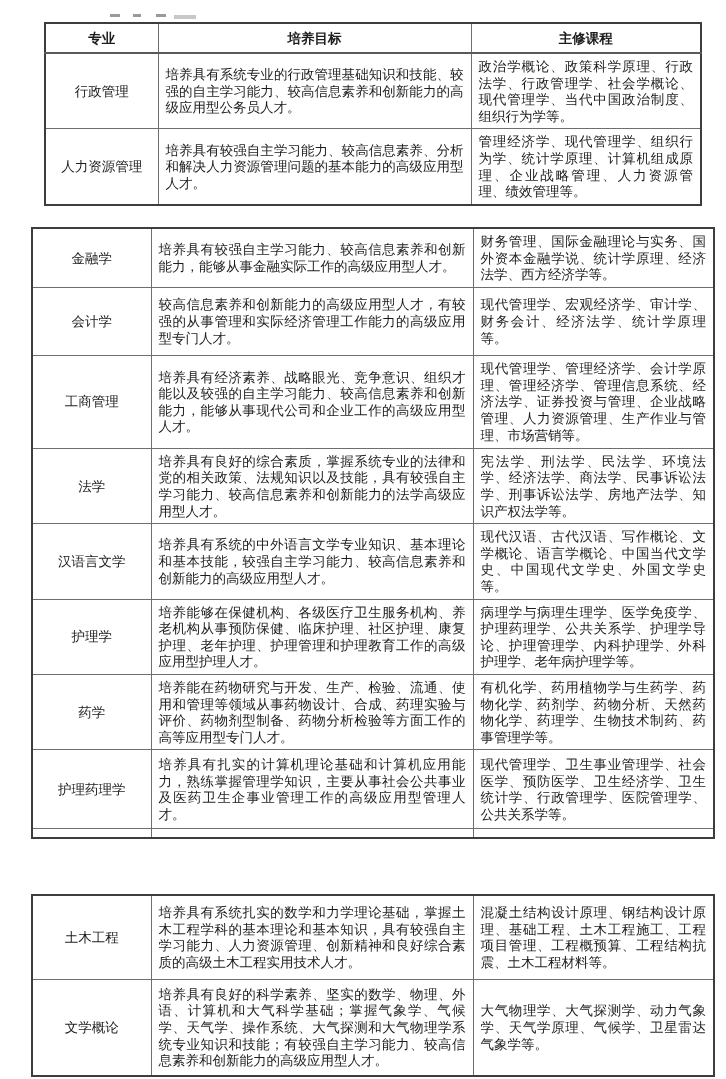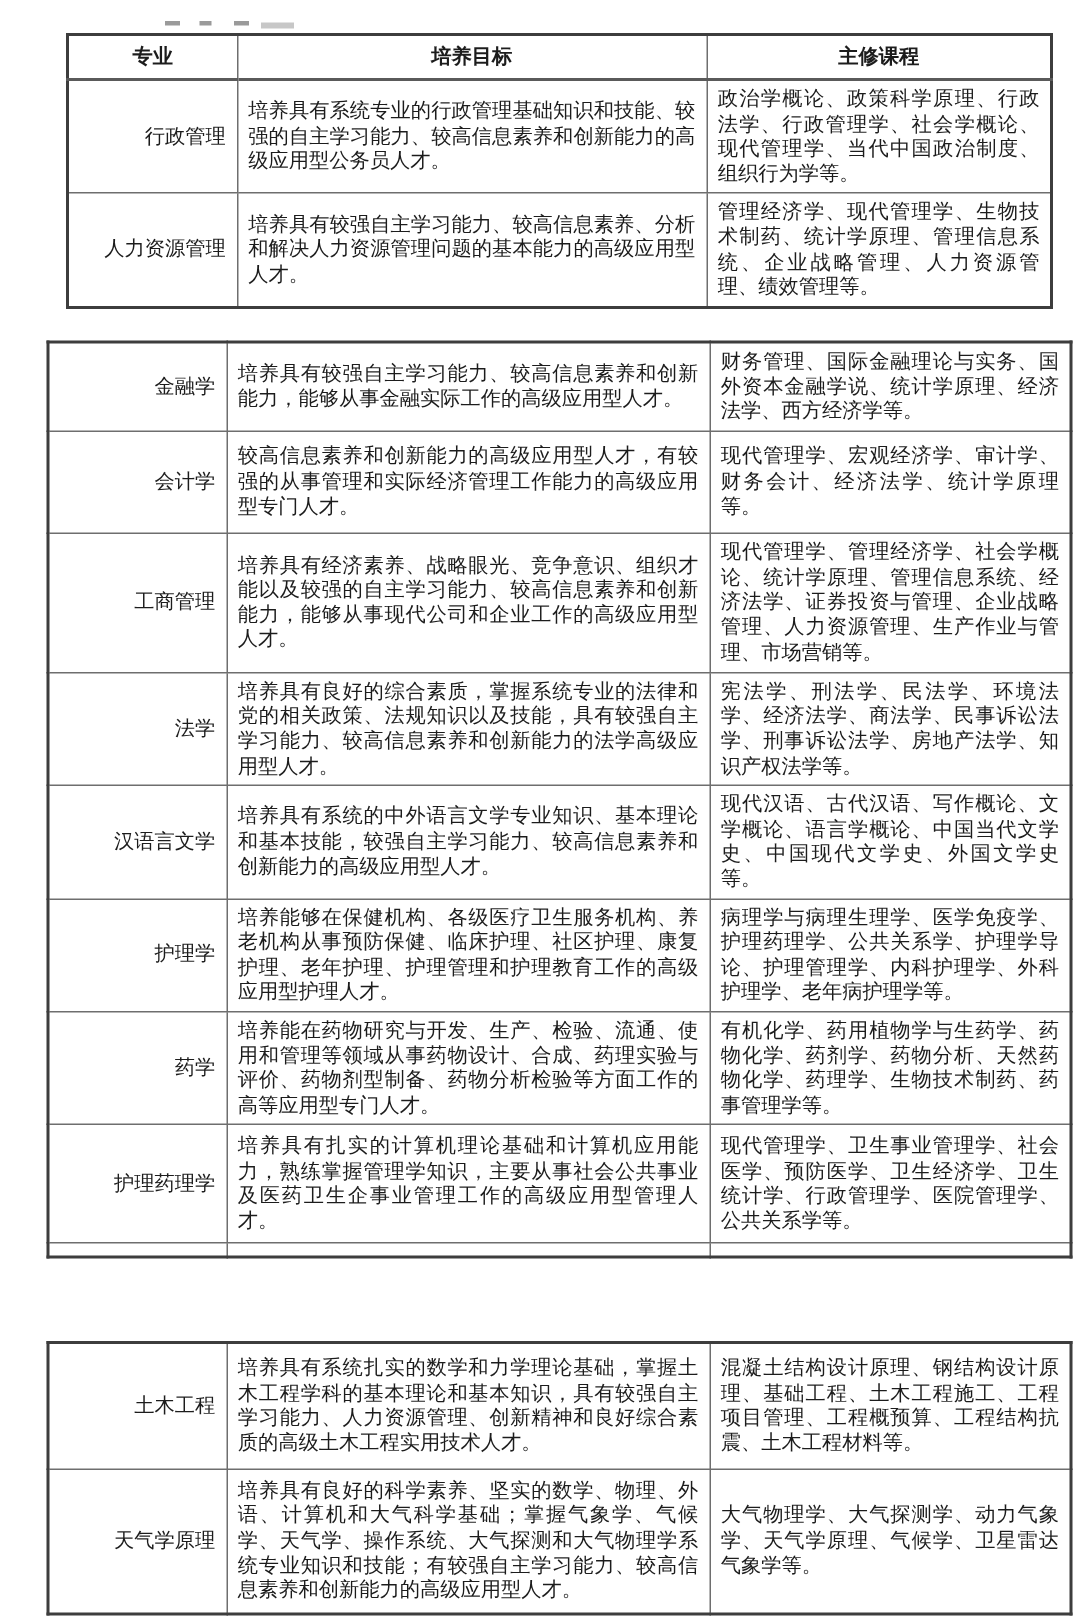--- a/index.html
+++ b/index.html
@@ -28,21 +28,21 @@
     overflow: hidden;
   }
   th {
     font-family: "DejaVu Sans", sans-serif;
     font-weight: bold;
     font-size: 13.5px;
     text-align: center;
     border-bottom: 2px solid #5a5a5a;
   }
   td.major {
-    text-align: right;
+    text-align: center;
     white-space: pre-line;
   }
   td.obj, td.courses {
     text-align: justify;
   }
   #table-1 { position: absolute; left: 44px; top: 10px; width: 656px; }
   #table-2 { position: absolute; left: 31px; top: 215px; width: 682px; }
   #table-3 { position: absolute; left: 31px; top: 882px; width: 682px; }
   #table-1 col.c1 { width: 113px; } #table-1 col.c2 { width: 313px; } #table-1 col.c3 { width: 230px; }
   .wide col.c1 { width: 119px; } .wide col.c2 { width: 322px; } .wide col.c3 { width: 241px; }
@@ -80,21 +80,21 @@
       <th>主修课程</th>
     </tr>
     <tr style="height:73px">
       <td class="major">行政管理</td>
       <td class="obj">培养具有系统专业的行政管理基础知识和技能、较强的自主学习能力、较高信息素养和创新能力的高级应用型公务员人才。</td>
       <td class="courses">政治学概论、政策科学原理、行政法学、行政管理学、社会学概论、现代管理学、当代中国政治制度、组织行为学等。</td>
     </tr>
     <tr style="height:75px">
       <td class="major">人力资源管理</td>
       <td class="obj">培养具有较强自主学习能力、较高信息素养、分析和解决人力资源管理问题的基本能力的高级应用型人才。</td>
-      <td class="courses">管理经济学、现代管理学、生物技术制药、统计学原理、管理信息系统、企业战略管理、人力资源管理、绩效管理等。</td>
+      <td class="courses">管理经济学、现代管理学、组织行为学、统计学原理、计算机组成原理、企业战略管理、人力资源管理、绩效管理等。</td>
     </tr>
   </tbody>
     </table>
 
   <table id="table-2" class="wide">
     <colgroup>
         <col class="c1">
         <col class="c2">
         <col class="c3">
       </colgroup>
@@ -105,21 +105,21 @@
       <td class="courses">财务管理、国际金融理论与实务、国外资本金融学说、统计学原理、经济法学、西方经济学等。</td>
     </tr>
     <tr style="height:68px">
       <td class="major">会计学</td>
       <td class="obj">较高信息素养和创新能力的高级应用型人才，有较强的从事管理和实际经济管理工作能力的高级应用型专门人才。</td>
       <td class="courses">现代管理学、宏观经济学、审计学、财务会计、经济法学、统计学原理等。</td>
     </tr>
     <tr style="height:93px">
       <td class="major">工商管理</td>
       <td class="obj">培养具有经济素养、战略眼光、竞争意识、组织才能以及较强的自主学习能力、较高信息素养和创新能力，能够从事现代公司和企业工作的高级应用型人才。</td>
-      <td class="courses">现代管理学、管理经济学、社会学概论、统计学原理、管理信息系统、经济法学、证券投资与管理、企业战略管理、人力资源管理、生产作业与管理、市场营销等。</td>
+      <td class="courses">现代管理学、管理经济学、会计学原理、管理经济学、管理信息系统、经济法学、证券投资与管理、企业战略管理、人力资源管理、生产作业与管理、市场营销等。</td>
     </tr>
     <tr style="height:72px">
       <td class="major">法学</td>
       <td class="obj">培养具有良好的综合素质，掌握系统专业的法律和党的相关政策、法规知识以及技能，具有较强自主学习能力、较高信息素养和创新能力的法学高级应用型人才。</td>
       <td class="courses">宪法学、刑法学、民法学、环境法学、经济法学、商法学、民事诉讼法学、刑事诉讼法学、房地产法学、知识产权法学等。</td>
     </tr>
     <tr style="height:54px">
       <td class="major">汉语言文学</td>
       <td class="obj">培养具有系统的中外语言文学专业知识、基本理论和基本技能，较强自主学习能力、较高信息素养和创新能力的高级应用型人才。</td>
       <td class="courses">现代汉语、古代汉语、写作概论、文学概论、语言学概论、中国当代文学史、中国现代文学史、外国文学史等。</td>
@@ -153,20 +153,20 @@
         <col class="c2">
         <col class="c3">
       </colgroup>
     <tbody>
         <tr style="height:84px">
       <td class="major">土木工程</td>
       <td class="obj">培养具有系统扎实的数学和力学理论基础，掌握土木工程学科的基本理论和基本知识，具有较强自主学习能力、人力资源管理、创新精神和良好综合素质的高级土木工程实用技术人才。</td>
       <td class="courses">混凝土结构设计原理、钢结构设计原理、基础工程、土木工程施工、工程项目管理、工程概预算、工程结构抗震、土木工程材料等。</td>
     </tr>
     <tr style="height:97px">
-      <td class="major">天气学原理</td>
+      <td class="major">文学概论</td>
       <td class="obj">培养具有良好的科学素养、坚实的数学、物理、外语、计算机和大气科学基础；掌握气象学、气候学、天气学、操作系统、大气探测和大气物理学系统专业知识和技能；有较强自主学习能力、较高信息素养和创新能力的高级应用型人才。</td>
       <td class="courses">大气物理学、大气探测学、动力气象学、天气学原理、气候学、卫星雷达气象学等。</td>
     </tr>
   </tbody>
     </table>
 
 </div>
 
 </body></html>

